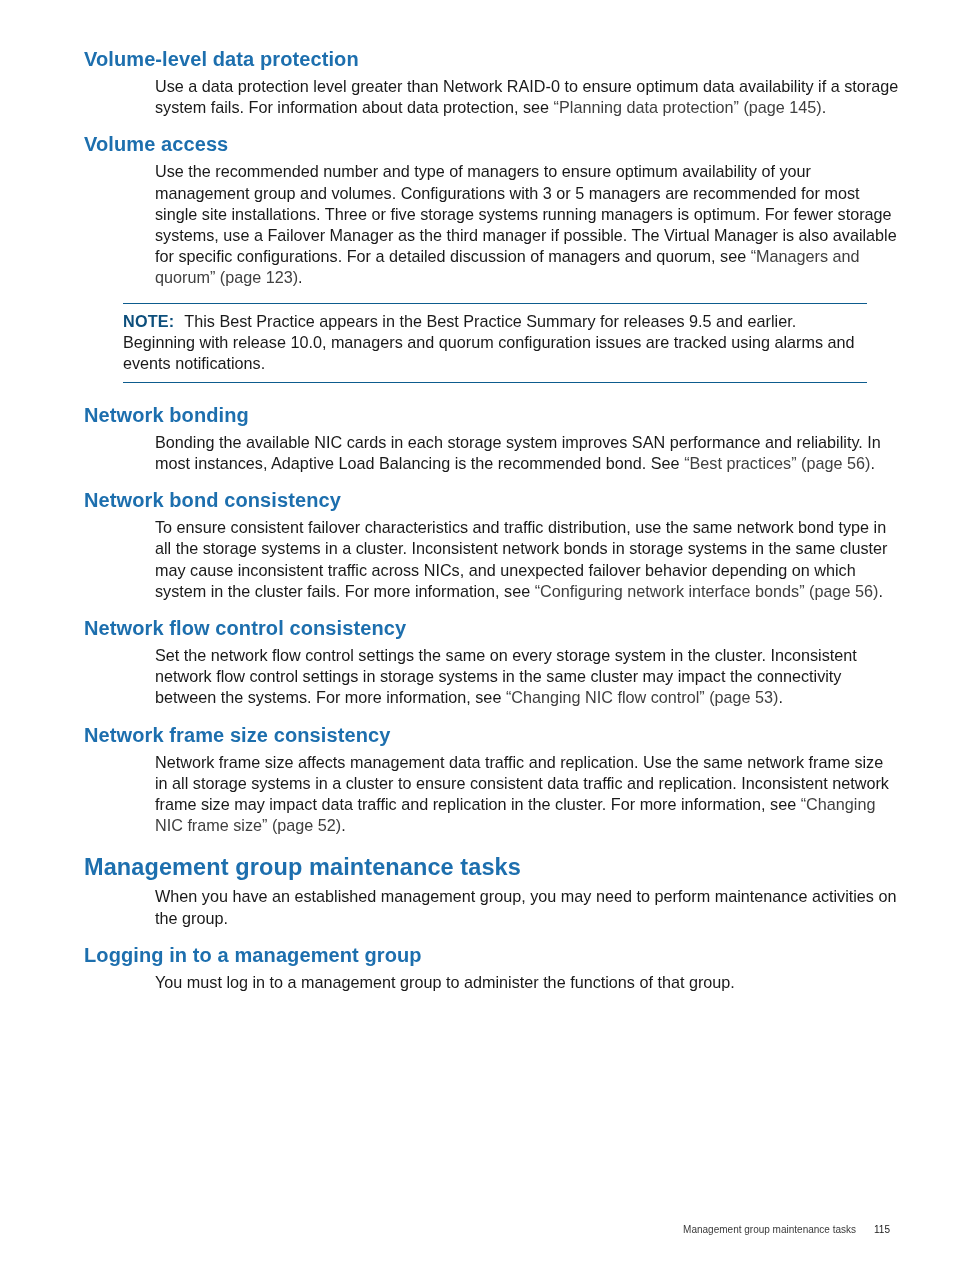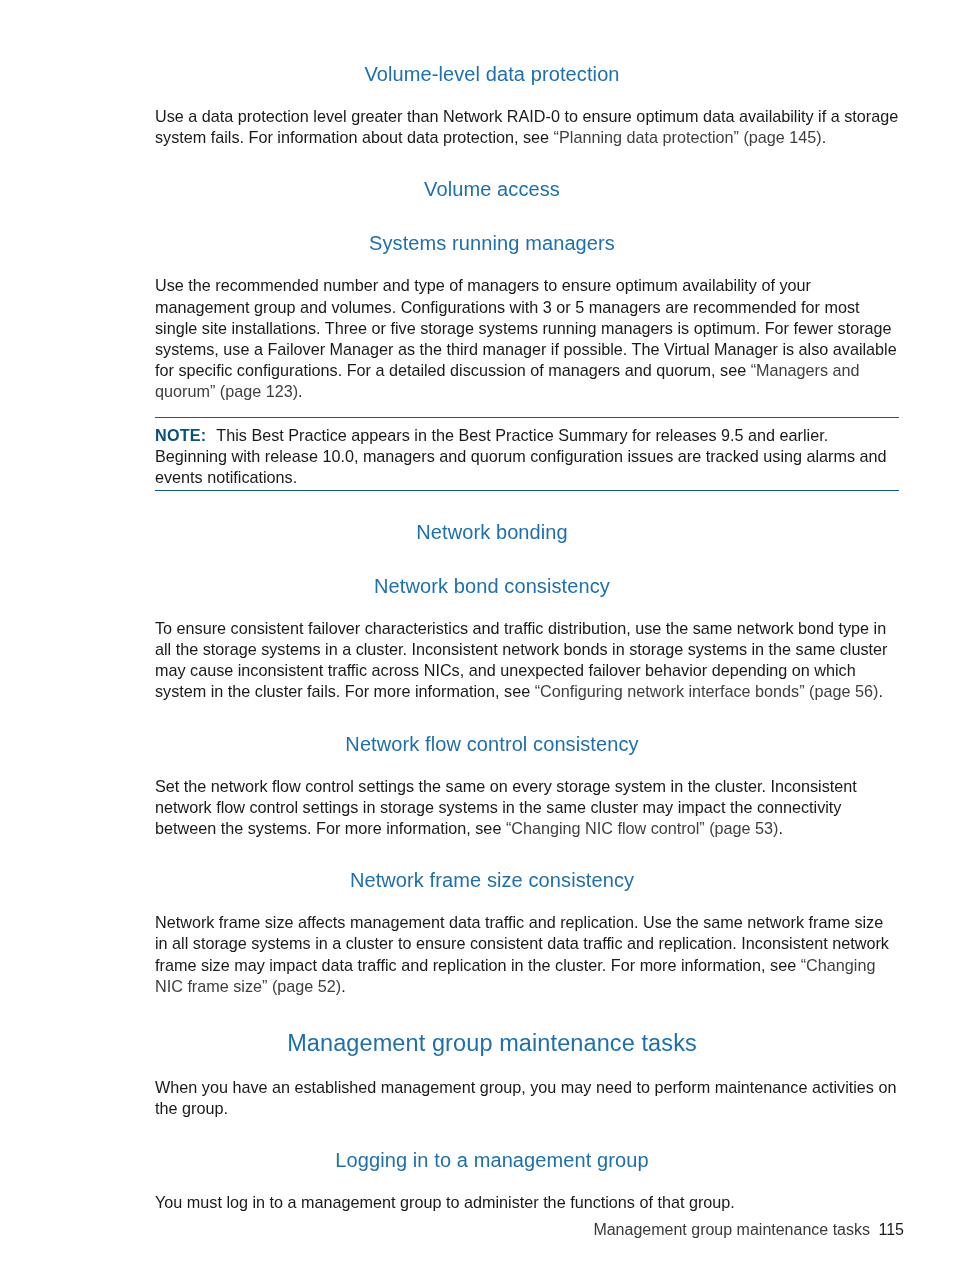--- a/index.html
+++ b/index.html
@@ -25,25 +25,24 @@
   .content {
     position: absolute;
     left: 84px;
     top: 46px;
     width: 816px;
   }
 
   
   h1.section-title,
   h2.sub-title {
-    margin: 15px;
-    font-weight: normal;
+    margin: 0;
+    font-weight: bold;
     color: #1d6fae;
     letter-spacing: 0.1px;
-    text-align: center;
   }
   h1.section-title {
     font-size: 23.5px;
     line-height: 30px;
     padding-top: 16px;
   }
   h2.sub-title {
     font-size: 20px;
     line-height: 26px;
     padding-top: 13px;
@@ -63,48 +62,48 @@
     color: #1a1a1a;
     text-align: left;
   }
   a.xref, .xref {
     color: #404040;
     text-decoration: none;
   }
 
   
   .note-wrap {
-    margin-left: 71px;
+    margin-left: 39px;
     margin-top: 14px;
     margin-bottom: 6px;
     width: 744px;
     border-top: 1.6px solid #0d5c8e;
     border-bottom: 1.6px solid #0d5c8e;
-    padding: 7px 0 1px 0;
+    padding: 7px 0 7px 0;
   }
   .note-body {
     font-size: 16.2px;
     line-height: 21.4px;
     color: #1a1a1a;
   }
   .note-label {
     font-weight: bold;
     color: #0d4f7c;
     letter-spacing: 0.2px;
     padding-right: 10px;
   }
 
   
   .footer {
     position: absolute;
-    left: 88px;
+    left: 74px;
     top: 1222px;
     width: 816px;
     text-align: right;
-    font-size: 16px;
+    font-size: 10px;
     line-height: 16px;
     color: #3a3a3a;
     white-space: nowrap;
   }
   .footer .chapter-name { color: #3a3a3a; }
   .footer .page-num {
     display: inline-block;
     min-width: 34px;
     text-align: right;
     color: #1a1a1a;
@@ -117,30 +116,32 @@
 
   <div class="content">
 
     <h2 class="sub-title first">Volume-level data protection</h2>
     <div class="body-block">
       <p class="body-text"><span>Use a data protection level greater than Network RAID-0 to ensure optimum data availability if a storage system fails. For information about data protection, see </span><a class="xref" href="#">“Planning data protection” (page 145)</a><span>.</span></p>
     </div>
 
     <h2 class="sub-title">Volume access</h2>
 
-    <h2 class="sub-title">Systems running managers</h2>
     <div class="body-block">
       <p class="body-text"><span>Use the recommended number and type of managers to ensure optimum availability of your management group and volumes. Configurations with 3 or 5 managers are recommended for most single site installations. Three or five storage systems running managers is optimum. For fewer storage systems, use a Failover Manager as the third manager if possible. The Virtual Manager is also available for specific configurations. For a detailed discussion of managers and quorum, see </span><a class="xref" href="#">“Managers and quorum” (page 123)</a><span>.</span></p>
     </div>
 
     <div class="note-wrap">
       <div class="note-body"><span class="note-label">NOTE:</span><span>This Best Practice appears in the Best Practice Summary for releases 9.5 and earlier. Beginning with release 10.0, managers and quorum configuration issues are tracked using alarms and events notifications.</span></div>
     </div>
 
     <h2 class="sub-title">Network bonding</h2>
+    <div class="body-block">
+      <p class="body-text"><span>Bonding the available NIC cards in each storage system improves SAN performance and reliability. In most instances, Adaptive Load Balancing is the recommended bond. See </span><a class="xref" href="#">“Best practices” (page 56)</a><span>.</span></p>
+    </div>
 
     <h2 class="sub-title">Network bond consistency</h2>
     <div class="body-block">
       <p class="body-text"><span>To ensure consistent failover characteristics and traffic distribution, use the same network bond type in all the storage systems in a cluster. Inconsistent network bonds in storage systems in the same cluster may cause inconsistent traffic across NICs, and unexpected failover behavior depending on which system in the cluster fails. For more information, see </span><a class="xref" href="#">“Configuring network interface bonds” (page 56)</a><span>.</span></p>
     </div>
 
     <h2 class="sub-title">Network flow control consistency</h2>
     <div class="body-block">
       <p class="body-text"><span>Set the network flow control settings the same on every storage system in the cluster. Inconsistent network flow control settings in storage systems in the same cluster may impact the connectivity between the systems. For more information, see </span><a class="xref" href="#">“Changing NIC flow control” (page 53)</a><span>.</span></p>
     </div>

